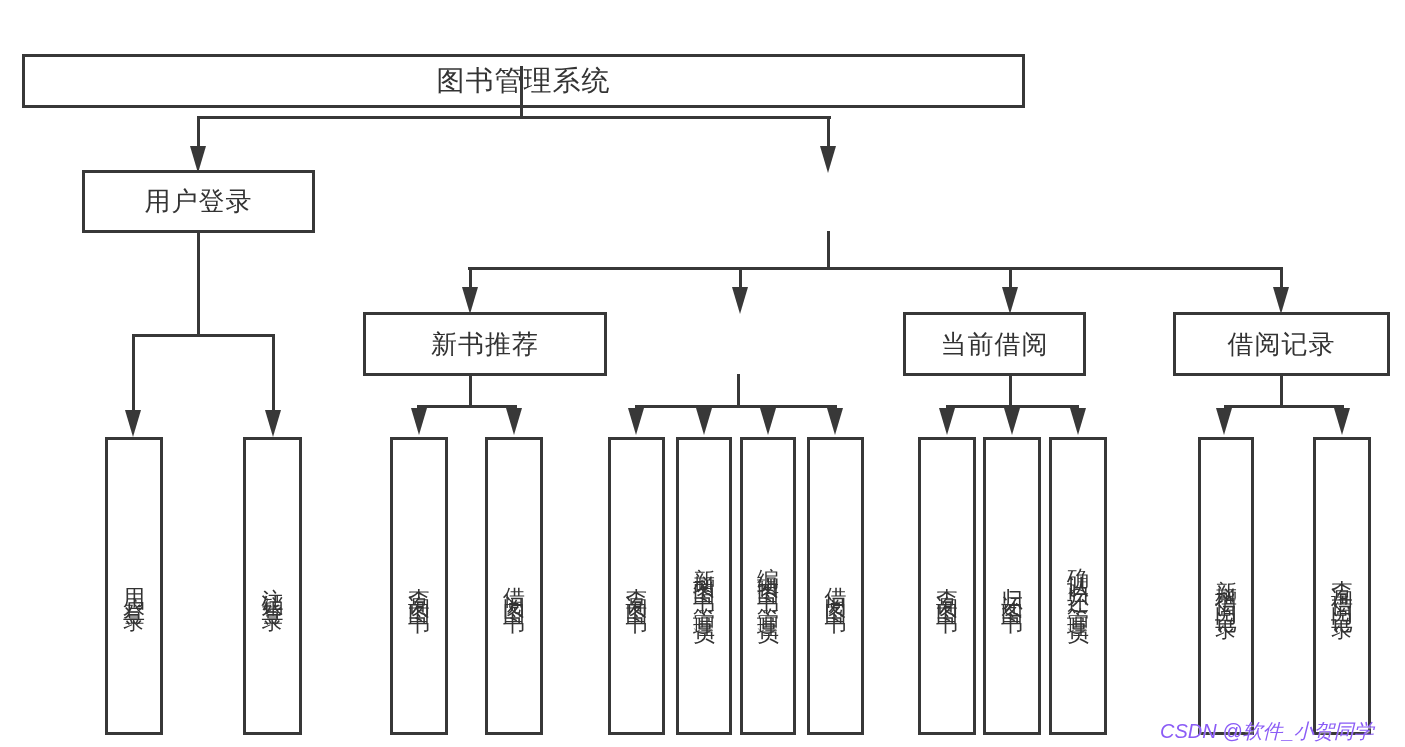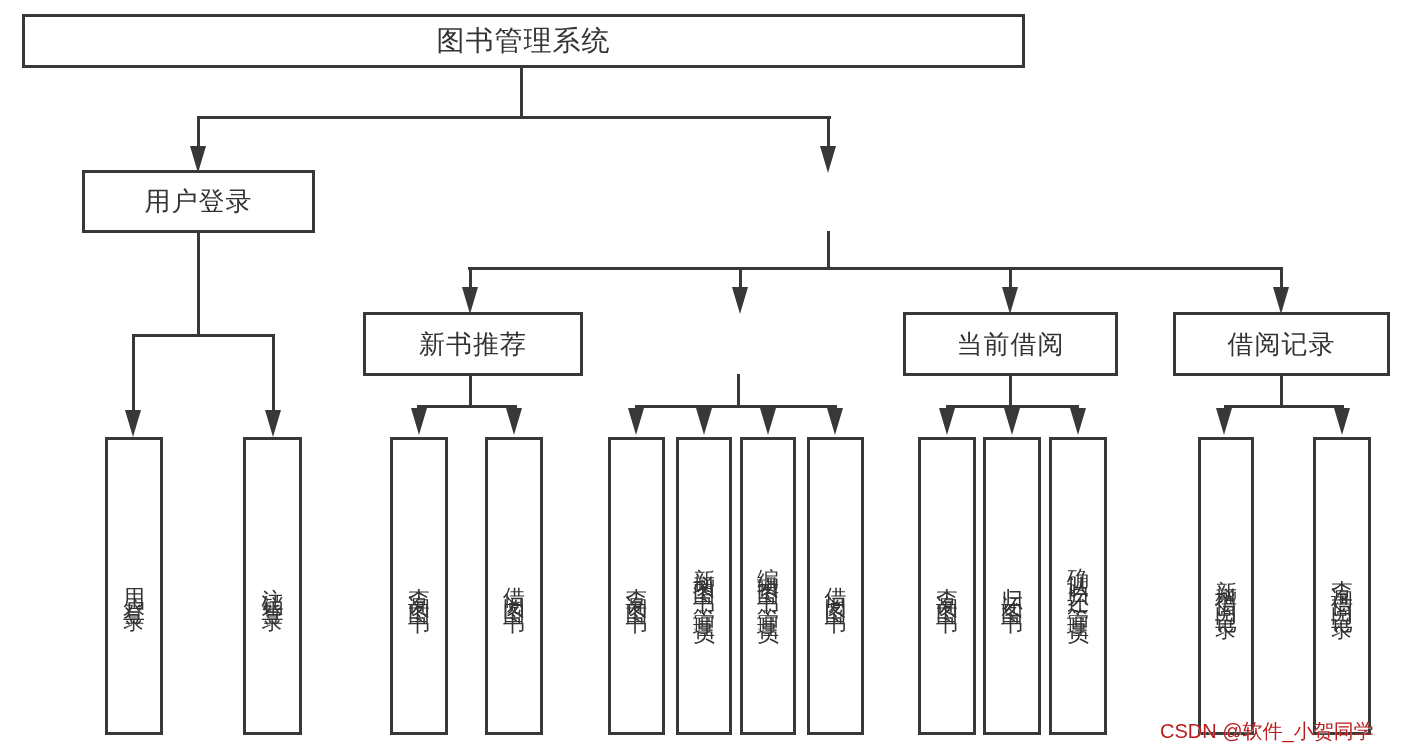--- a/index.html
+++ b/index.html
@@ -5,36 +5,37 @@
   html,body{margin:0;padding:0;background:#ffffff;}
   #stage{
     position:relative;width:1405px;height:747px;background:#ffffff;
     font-family:"Liberation Sans","DejaVu Sans",sans-serif;color:#333333;overflow:hidden;
   }
   .box{
     position:absolute;box-sizing:border-box;border:3px solid #383838;background:#ffffff;
     display:flex;align-items:center;justify-content:center;text-align:center;
     font-size:26px;color:#333333;letter-spacing:1px;
   }
-  .box.title{font-size:28px;}
+  .box.title{font-size:28px;margin-top:40px;}
   .box.tall{
     writing-mode:vertical-rl;font-size:22px;letter-spacing:8px;line-height:1;
     padding:6px 0;
   }
   .vl{position:absolute;width:3px;background:#383838;}
   .hl{position:absolute;height:3px;background:#383838;}
   .arr{
     position:absolute;width:0;height:0;
     border-left:8px solid transparent;border-right:8px solid transparent;
     border-top:27px solid #383838;
   }
   .watermark{
     position:absolute;left:1160px;top:718px;z-index:5;
-    font-size:20px;color:#b91c1c;white-space:nowrap;
+    font-size:20px;color:#8b5cf6;white-space:nowrap;
     text-shadow:0 1px 1px rgba(255,255,255,0.85);
+    font-style:italic;
   }
 </style>
 </head>
 <body>
 
 <div id="stage">
 
   <div class="box title" style="left:22px;top:14px;width:1003px;height:54px;">图书管理系统</div>
 
   <div class="vl" style="left:520px;top:66px;height:53px;"></div>
@@ -57,22 +58,22 @@
   <div class="hl" style="left:468px;top:267px;width:815px;"></div>
   <div class="vl" style="left:469px;top:267px;height:21px;"></div>
   <div class="arr" style="left:462px;top:287px;"></div>
   <div class="vl" style="left:739px;top:267px;height:21px;"></div>
   <div class="arr" style="left:732px;top:287px;"></div>
   <div class="vl" style="left:1009px;top:267px;height:21px;"></div>
   <div class="arr" style="left:1002px;top:287px;"></div>
   <div class="vl" style="left:1280px;top:267px;height:21px;"></div>
   <div class="arr" style="left:1273px;top:287px;"></div>
 
-  <div class="box" style="left:363px;top:312px;width:220px;height:64px;">新书推荐</div>
-  <div class="box" style="left:903px;top:312px;width:215px;height:64px;">当前借阅</div>
+  <div class="box" style="left:363px;top:312px;width:244px;height:64px;">新书推荐</div>
+  <div class="box" style="left:903px;top:312px;width:183px;height:64px;">当前借阅</div>
   <div class="box" style="left:1173px;top:312px;width:217px;height:64px;">借阅记录</div>
 
   <div class="vl" style="left:469px;top:374px;height:34px;"></div>
   <div class="hl" style="left:417px;top:405px;width:100px;"></div>
   <div class="arr" style="left:411px;top:408px;"></div>
   <div class="arr" style="left:506px;top:408px;"></div>
 
   <div class="vl" style="left:737px;top:374px;height:34px;"></div>
   <div class="hl" style="left:635px;top:405px;width:202px;"></div>
   <div class="arr" style="left:628px;top:408px;"></div>

